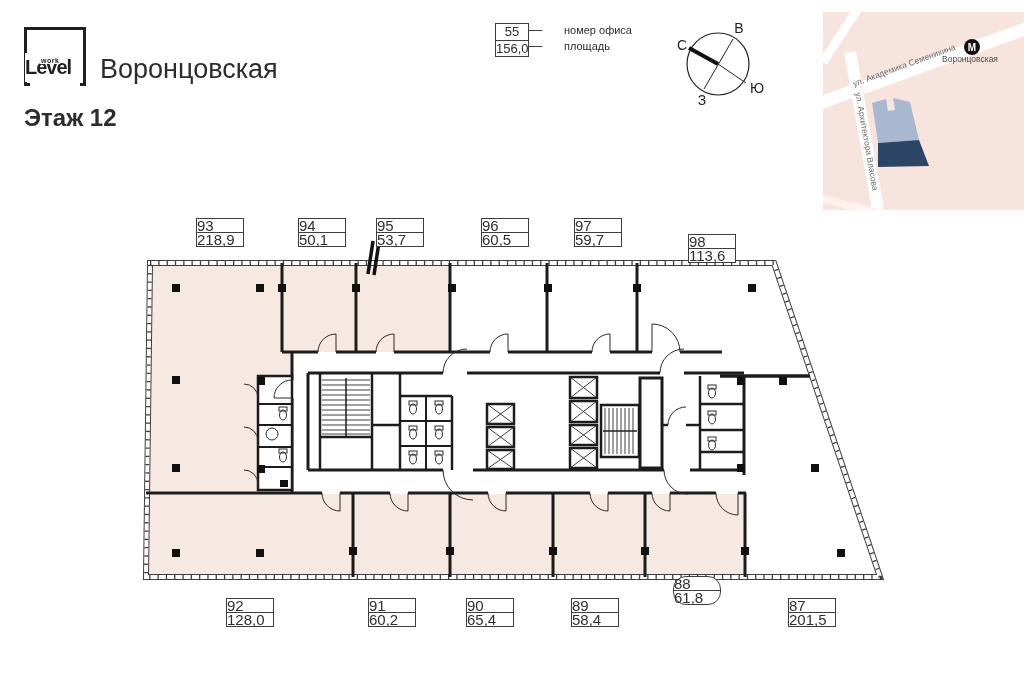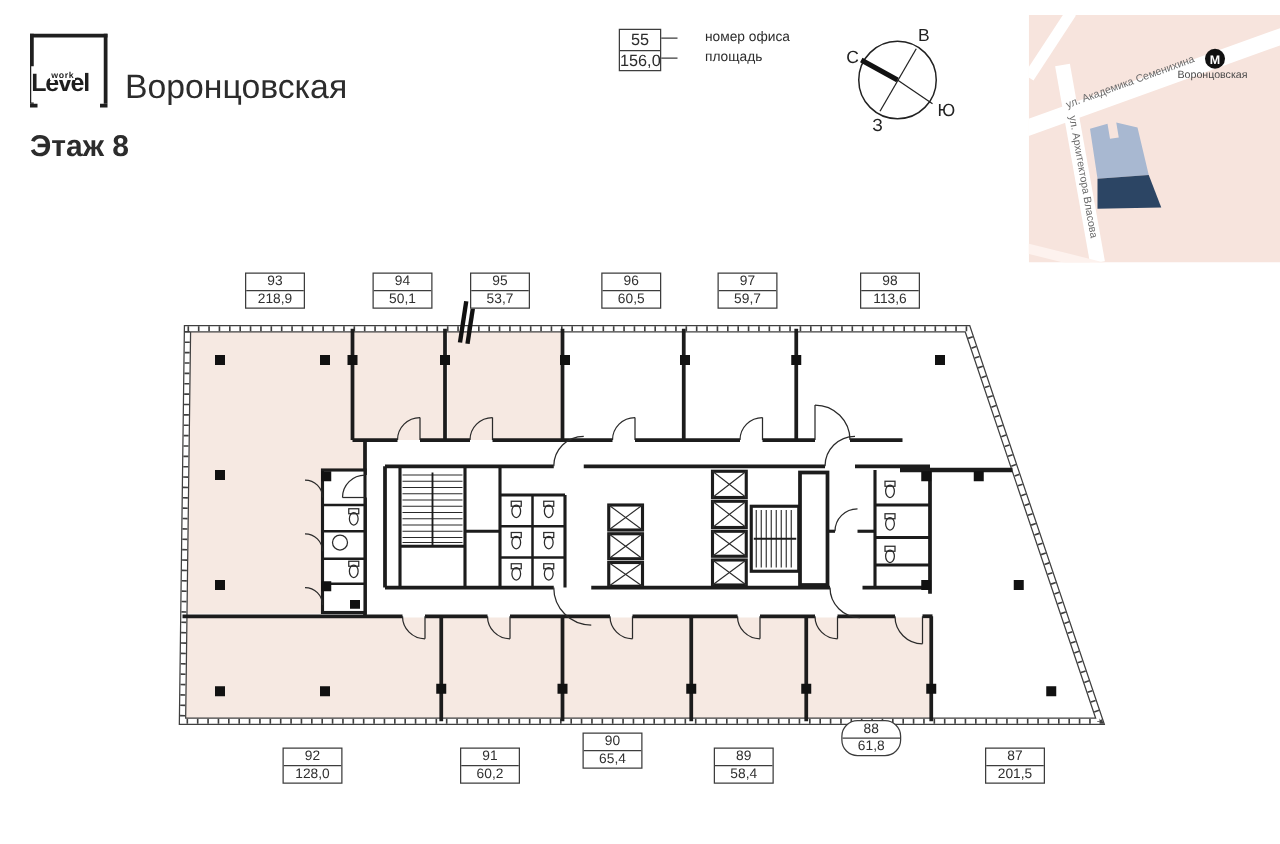--- a/index.html
+++ b/index.html
@@ -18,37 +18,37 @@
   .floor-label{position:absolute;left:24px;top:104px;font-size:24px;font-weight:700;color:#2c2c2c;}
   
   .legend-box{position:absolute;left:495px;top:23px;width:32px;height:32px;border:1.5px solid #3d3d3d;background:#fff;
     display:flex;flex-direction:column;text-align:center;font-size:13px;line-height:15px;}
   .legend-box .cell-top{border-bottom:1.5px solid #3d3d3d;flex:1;}
   .legend-box .cell-bot{flex:1;}
   .legend-line{position:absolute;width:13px;border-top:1.5px solid #3d3d3d;}
   .legend-label{position:absolute;font-size:11px;color:#2c2c2c;white-space:nowrap;margin-left:18px;}
   
   .office-label{position:absolute;width:46px;border:1.5px solid #3d3d3d;background:#fff;
-    transform:translateX(-50%);text-align:center;font-size:11px;color:#2f2f2f;z-index:5;}
+    transform:translateX(-50%);text-align:left;font-size:15px;color:#2f2f2f;z-index:5;}
   .office-label .num{display:block;border-bottom:1.5px solid #3d3d3d;line-height:13px;}
   .office-label .area{display:block;line-height:13px;}
   svg{position:absolute;left:0;top:0;}
   svg text{font-family:"Liberation Sans", sans-serif;}
 </style>
 </head>
 <body>
 
 <div class="logo-box">
   <div class="stub-l"></div>
   <div class="stub-r"></div>
 </div>
 <span class="logo-work">work</span>
 <span class="logo-level">Level</span>
 <span class="project-name">Воронцовская</span>
-<span class="floor-label">Этаж 8</span>
+<span class="floor-label">Этаж 12</span>
 
 <div class="legend-box">
   <span class="cell-top">55</span>
   <span class="cell-bot">156,0</span>
 </div>
 <div class="legend-line" style="left:529px;top:30px;"></div>
 <div class="legend-line" style="left:529px;top:46px;"></div>
 <span class="legend-label" style="left:546px;top:24px;">номер офиса</span>
 <span class="legend-label" style="left:546px;top:40px;">площадь</span>
 
@@ -378,33 +378,33 @@
   <span class="area">53,7</span>
 </div>
 <div class="office-label" style="left:505px;top:218px;">
   <span class="num">96</span>
   <span class="area">60,5</span>
 </div>
 <div class="office-label" style="left:598px;top:218px;">
   <span class="num">97</span>
   <span class="area">59,7</span>
 </div>
-<div class="office-label" style="left:712px;top:218px;">
+<div class="office-label" style="left:712px;top:234px;">
   <span class="num">98</span>
   <span class="area">113,6</span>
 </div>
 <div class="office-label" style="left:250px;top:598px;">
   <span class="num">92</span>
   <span class="area">128,0</span>
 </div>
 <div class="office-label" style="left:392px;top:598px;">
   <span class="num">91</span>
   <span class="area">60,2</span>
 </div>
-<div class="office-label" style="left:490px;top:586px;">
+<div class="office-label" style="left:490px;top:598px;">
   <span class="num">90</span>
   <span class="area">65,4</span>
 </div>
 <div class="office-label" style="left:595px;top:598px;">
   <span class="num">89</span>
   <span class="area">58,4</span>
 </div>
 <div class="office-label" style="left:697px;top:576px;border-radius:13px;">
   <span class="num">88</span>
   <span class="area">61,8</span>

